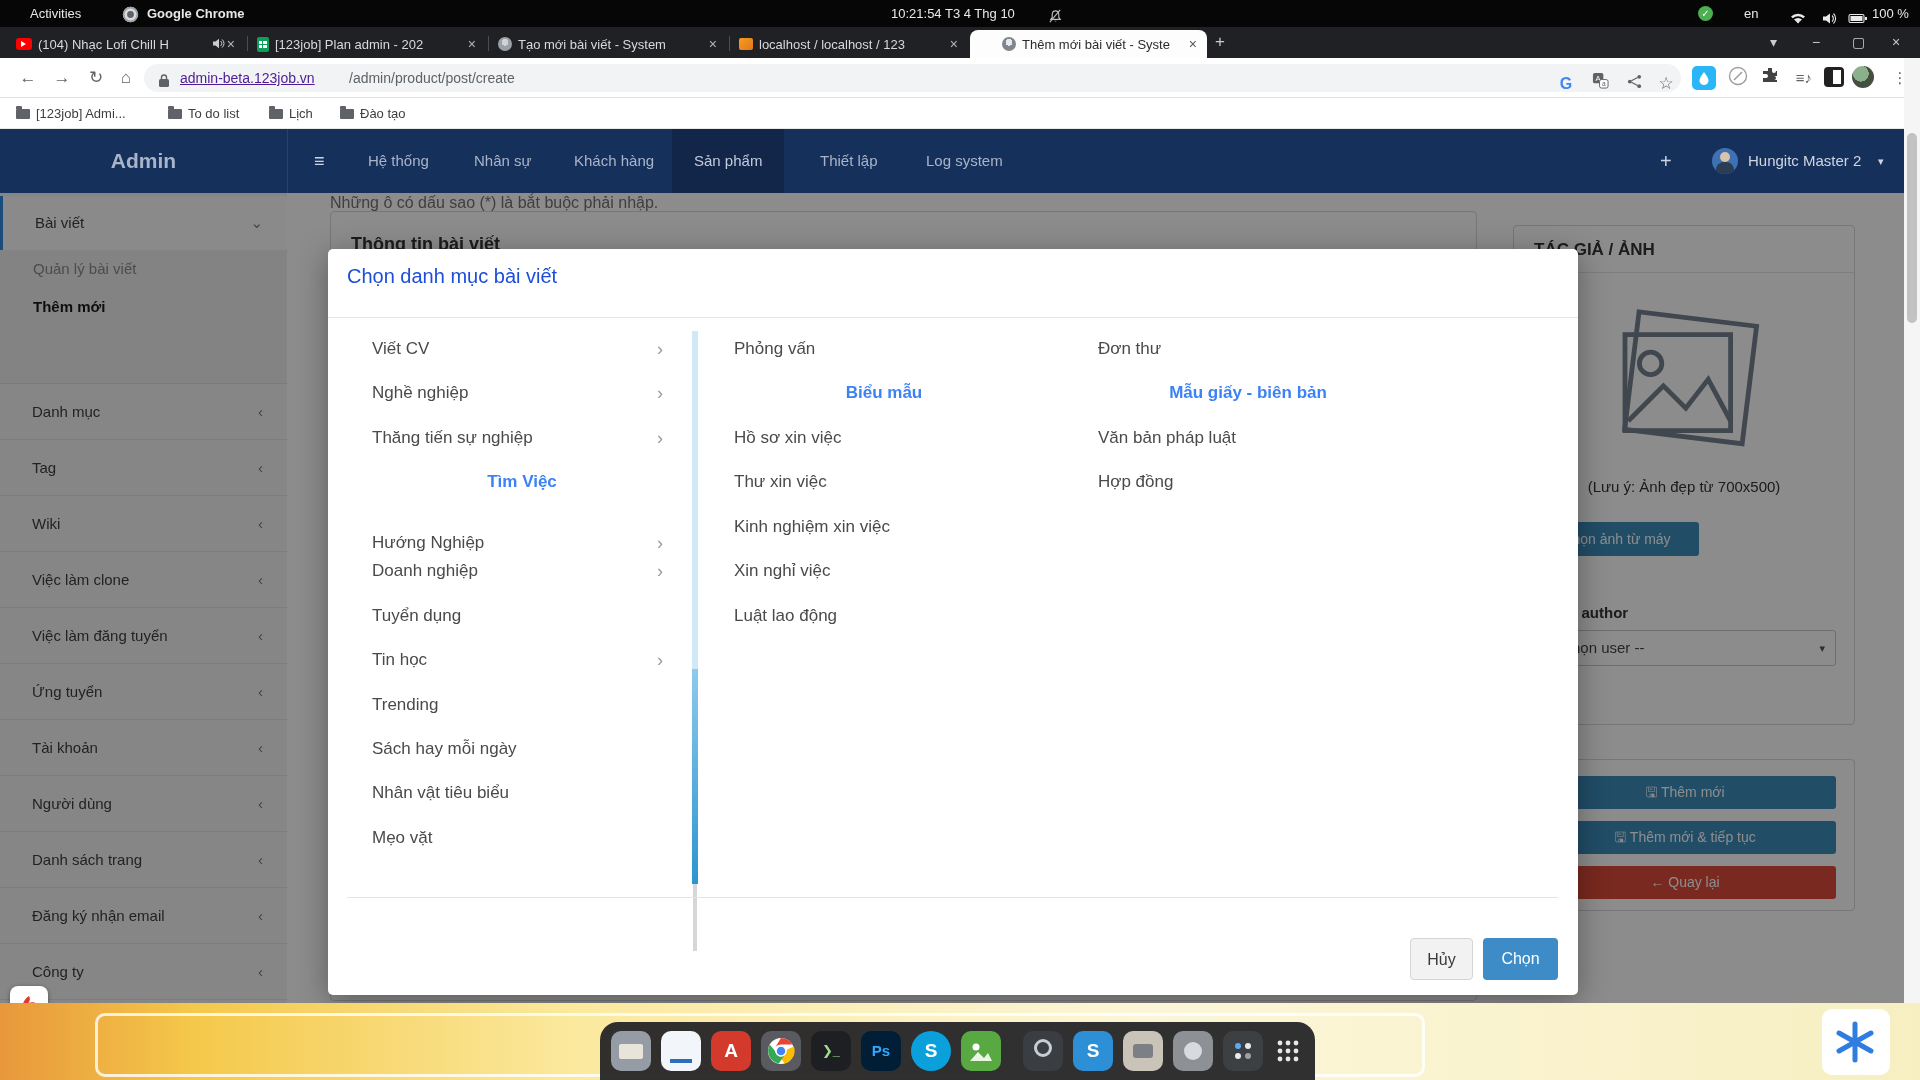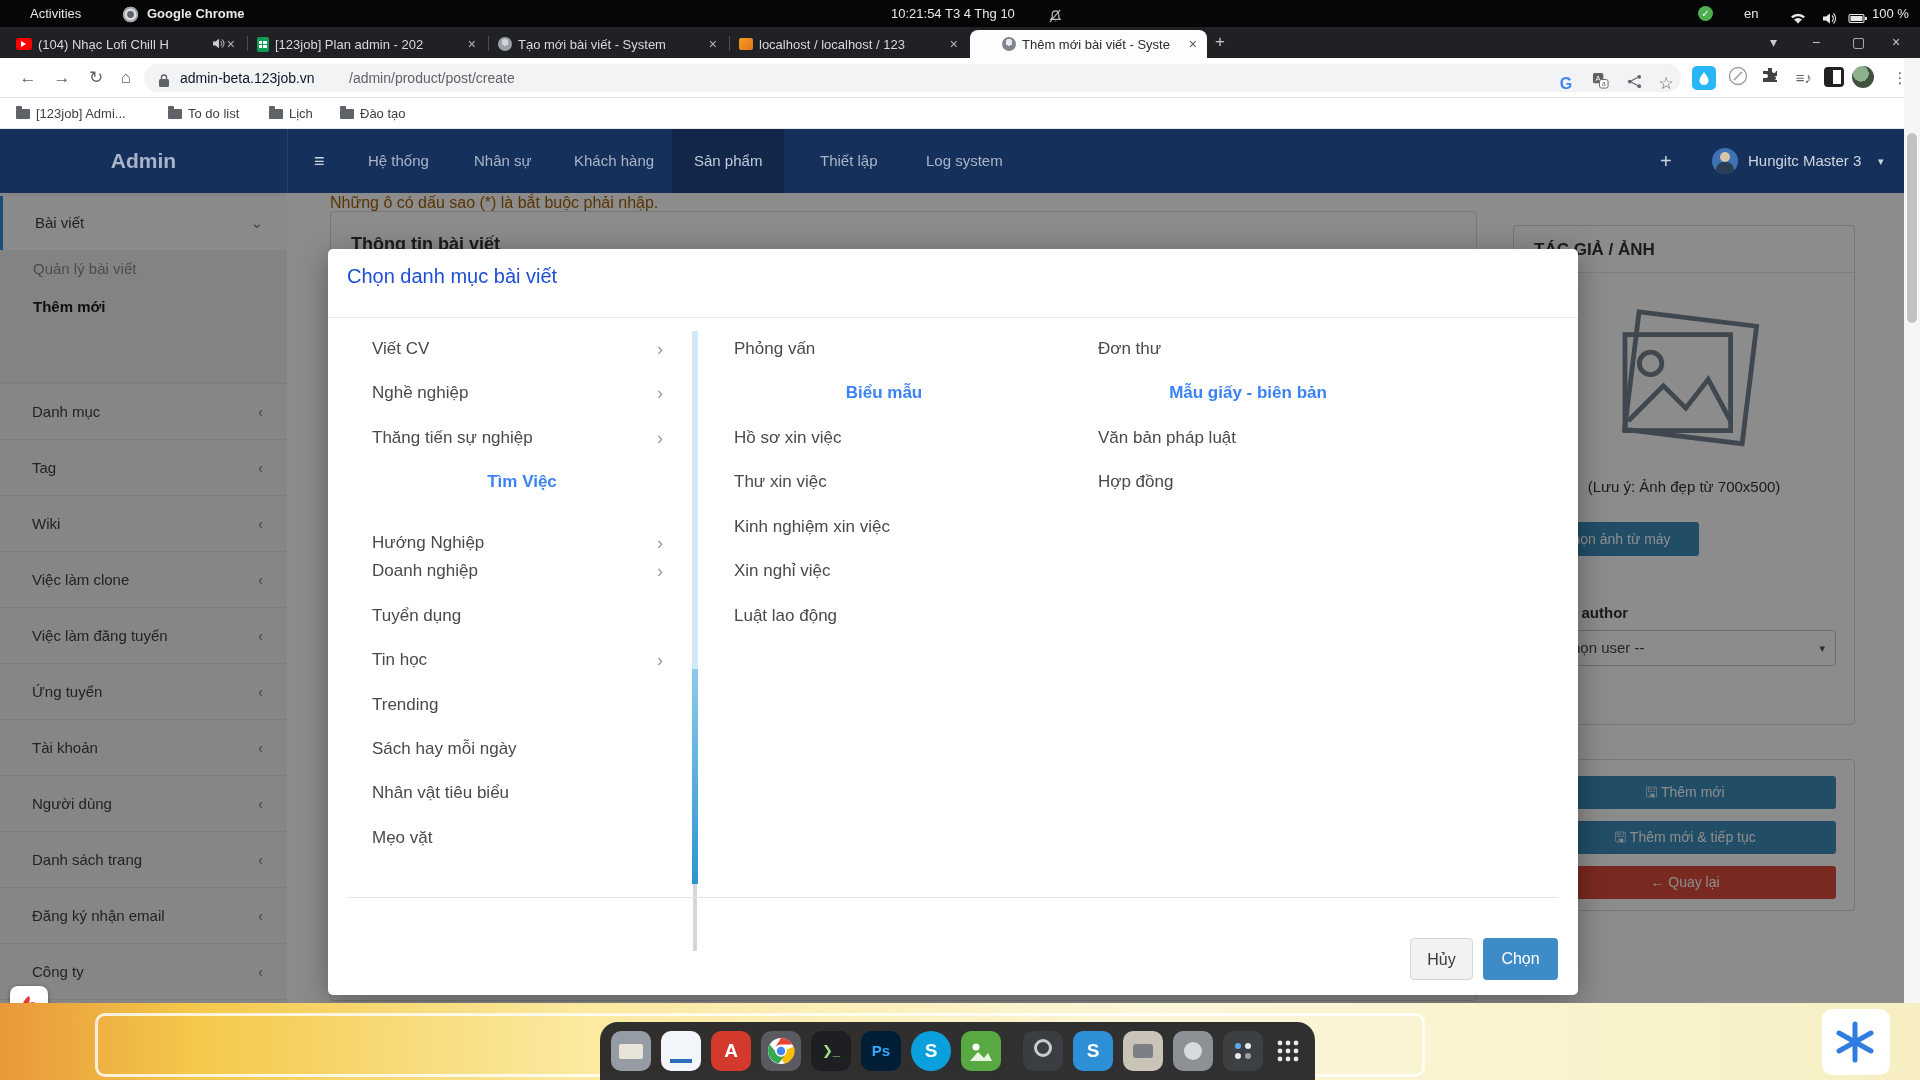--- a/index.html
+++ b/index.html
@@ -17,21 +17,21 @@
   .tab .title{white-space:nowrap;overflow:hidden;flex:1;margin:0 6px;}
   .tab.active{background:#fdfdfd;color:#2b2b2b;padding-left:32px;}
   .tab .close{color:inherit;opacity:.8;font-size:14px;padding:0 2px;}
   .tabsep{position:absolute;top:9px;width:1px;height:15px;background:#4a4d51;}
   .winctl{position:absolute;top:4px;color:#c9cbce;font-size:14px;line-height:22px;}
 
   
   #toolbar{left:0;top:58px;width:1920px;height:40px;background:#ffffff;border-bottom:1px solid #e3e3e3;}
   .navbtn{position:absolute;top:6px;width:28px;height:28px;text-align:center;line-height:28px;font-size:17px;color:#5f6368;border-radius:50%;}
   #urlpill{position:absolute;left:144px;top:6px;width:1537px;height:28px;background:#f1f3f4;border-radius:14px;color:#202124;font-size:14px;line-height:28px;}
-  #urlpill .sec{color:#0f172a;}
+  #urlpill .sec{color:#4c1d95;text-decoration:underline;}
   #urlpill .path{color:#5f6368;}
   .pillicon{position:absolute;top:5px;width:18px;height:18px;}
 
   
   #bookmarks{left:0;top:98px;width:1920px;height:31px;background:#fff;border-bottom:1px solid #e8e8e8;font-size:13px;color:#3c4043;}
   .bm{position:absolute;top:0;height:31px;line-height:31px;}
   .folder{display:inline-block;width:14px;height:10px;background:#5f6368;border-radius:1px;position:relative;top:1px;margin-right:6px;}
   .folder:before{content:"";position:absolute;left:0;top:-3px;width:6px;height:3px;background:#5f6368;border-radius:1px 1px 0 0;}
 
   
@@ -250,26 +250,26 @@
     <div class="brandbox">Admin</div>
     <span class="navitem" style="left:292px;color:#cdd4e0;font-size:18px">≡</span>
     <span class="navitem" style="left:346px">Hệ thống</span>
     <span class="navitem" style="left:452px">Nhân sự</span>
     <span class="navitem" style="left:552px">Khách hàng</span>
     <span class="navitem active" style="left:672px">Sản phẩm</span>
     <span class="navitem" style="left:798px">Thiết lập</span>
     <span class="navitem" style="left:904px">Log system</span>
     <span class="navitem plus" style="left:1638px">+</span>
     <span style="position:absolute;left:1712px;top:19px" class="avatar"></span>
-    <span class="navitem uname" style="left:1726px;padding-right:8px">Hungitc Master 3</span>
+    <span class="navitem uname" style="left:1726px;padding-right:8px">Hungitc Master 2</span>
     <span class="navitem" style="left:1878px;padding:0;color:#cfd5e0;font-size:11px">▾</span>
   </div>
 
   <div id="content-bg" class="abs">
-    <div style="position:absolute;left:43px;top:1px;font-size:16px;color:#a16207">Những ô có dấu sao (*) là bắt buộc phải nhập.</div>
+    <div style="position:absolute;left:43px;top:1px;font-size:16px;color:#737373">Những ô có dấu sao (*) là bắt buộc phải nhập.</div>
     <div class="card" style="left:43px;top:18px;width:1147px;height:790px">
       <div style="position:absolute;left:20px;top:22px;font-weight:bold;font-size:18px;color:#333">Thông tin bài viết</div>
     </div>
 
     <div class="card" style="left:1226px;top:32px;width:342px;height:500px">
       <div class="card-head" style="position:absolute;left:0;top:0;width:100%;height:47px;line-height:47px;padding-left:20px">TÁC GIẢ / ẢNH</div>
       <svg width="160" height="170" viewBox="0 0 100 104" style="position:absolute;left:95px;top:78px">
         <g fill="none" stroke="#76828e" stroke-width="3">
           <rect x="14" y="8" width="74" height="74" transform="rotate(7 51 45)"></rect>
           <rect x="10" y="18" width="66" height="60"></rect>

